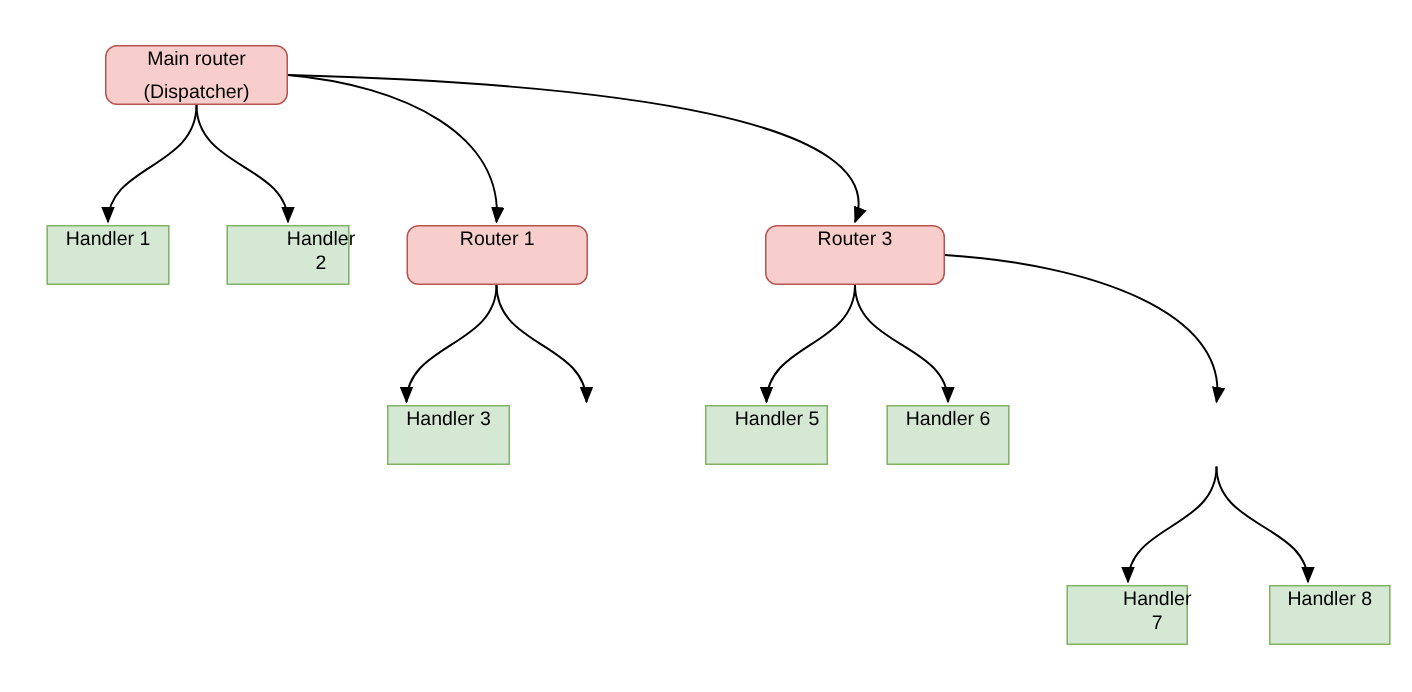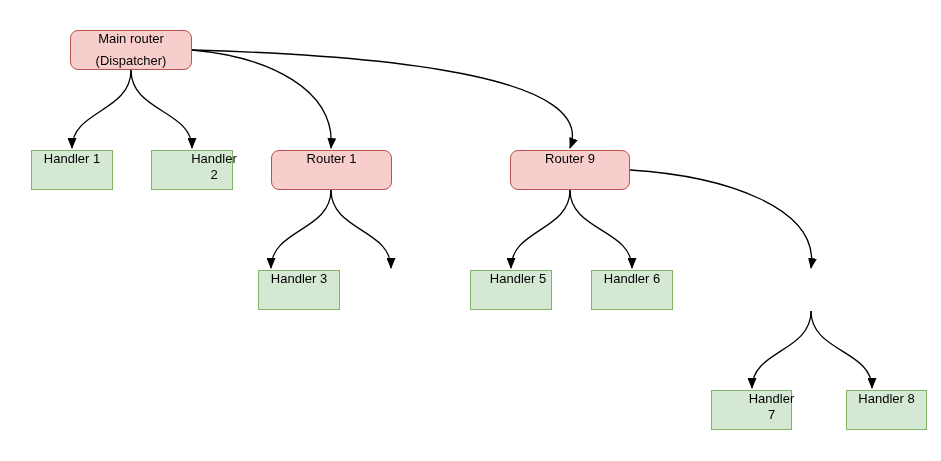--- a/index.html
+++ b/index.html
@@ -79,21 +79,21 @@
 
   <div class="node handler" style="left:151px; top:150px; width:82px; height:40px;padding-left:44px;">
     <span>Handler 2</span>
   </div>
 
   <div class="node router" style="left:271px; top:150px; width:121px; height:40px;">
     <span>Router 1</span>
   </div>
 
   <div class="node router" style="left:510px; top:150px; width:120px; height:40px;">
-    <span>Router 9</span>
+    <span>Router 3</span>
   </div>
 
   <div class="node handler" style="left:230px; top:270px; width:82px; height:40px;margin-left:28px;">
     <span>Handler 3</span>
   </div>
 
 
   <div class="node handler" style="left:470px; top:270px; width:82px; height:40px;padding-left:14px;">
     <span>Handler 5</span>
   </div>

